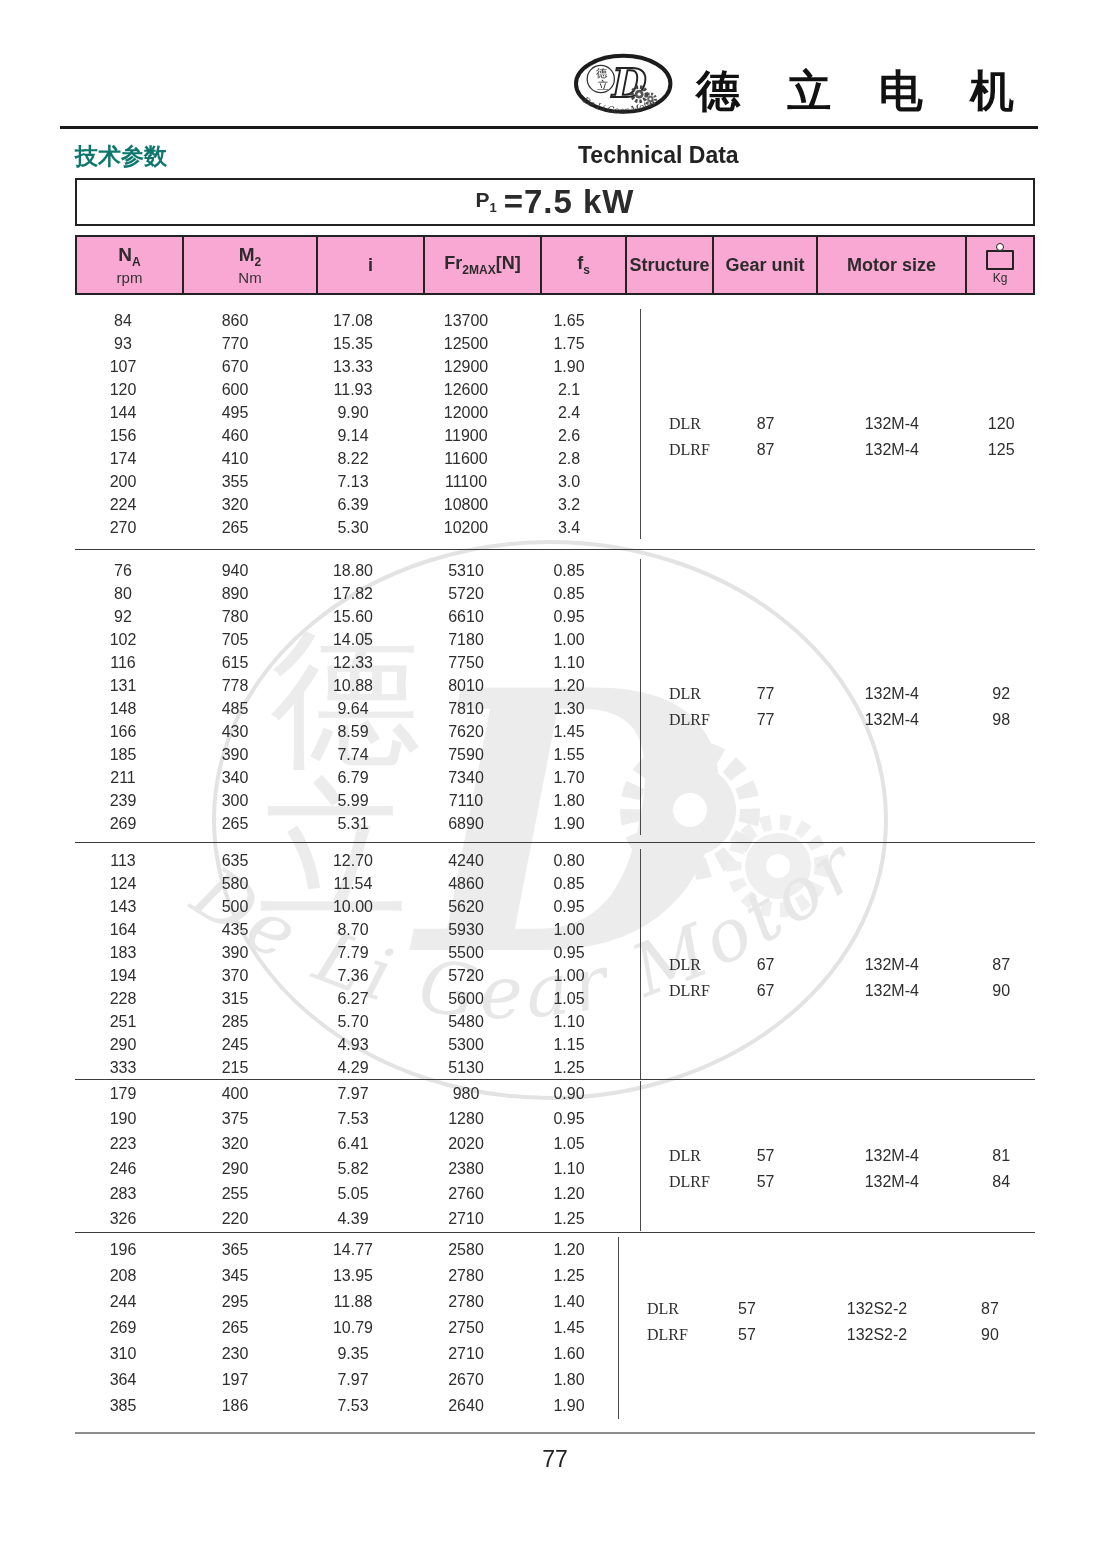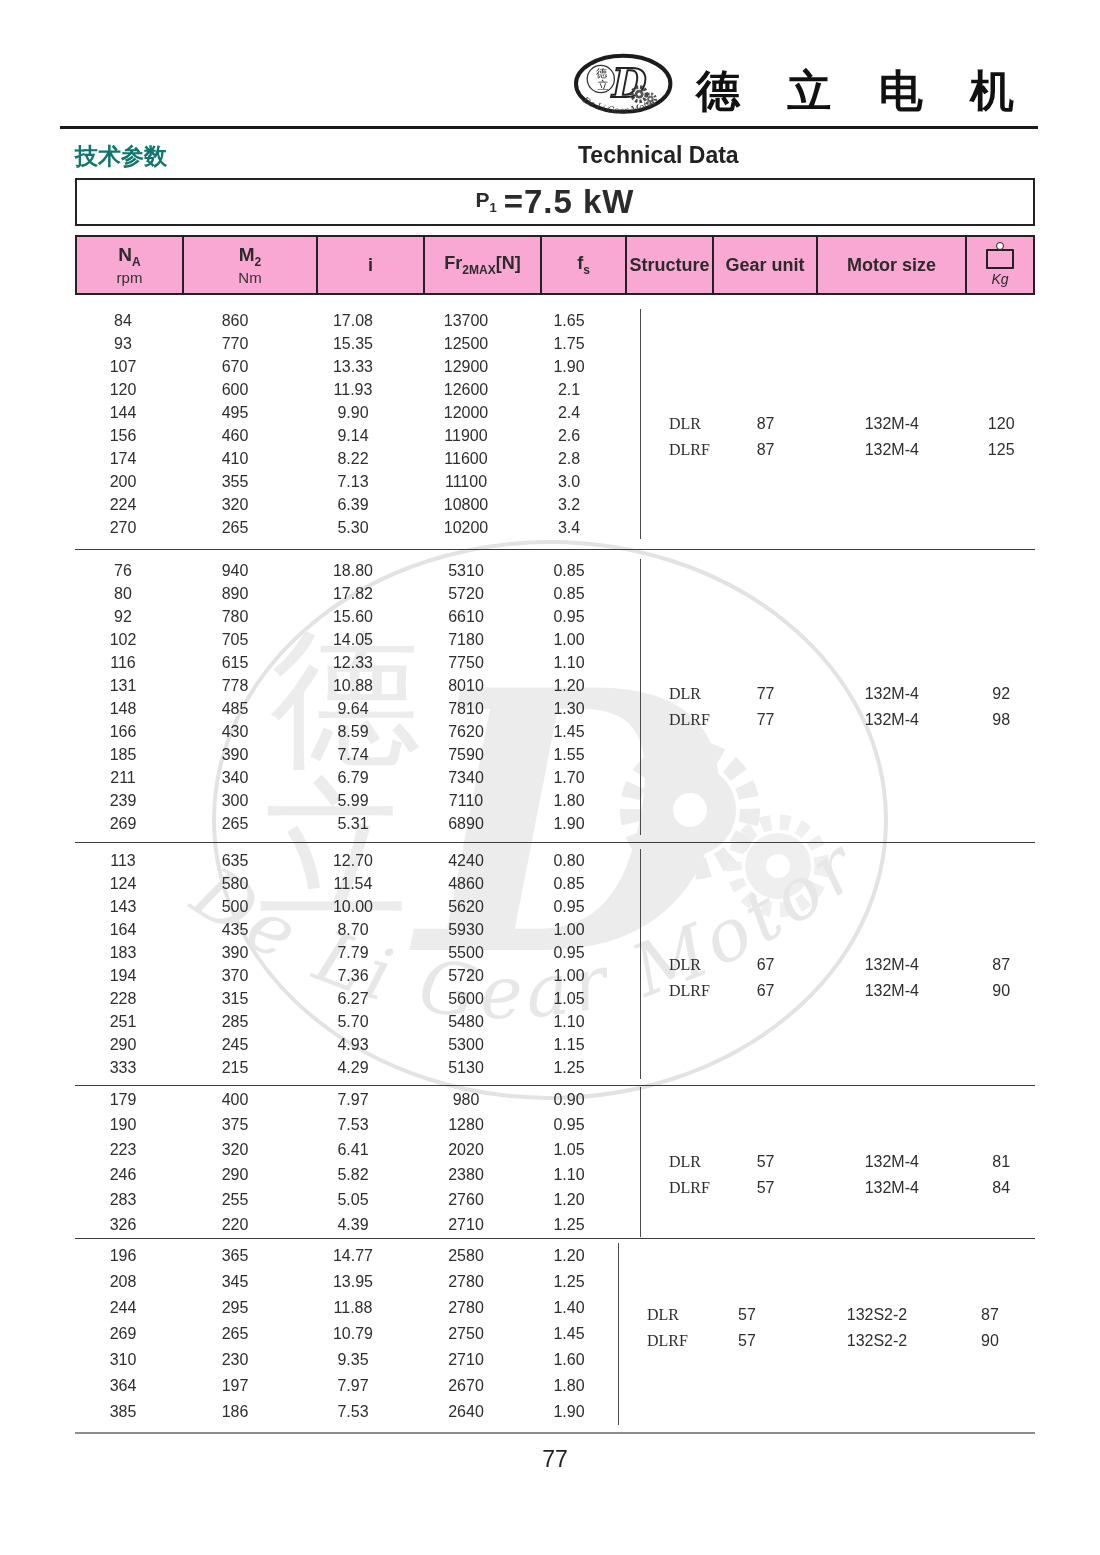--- a/index.html
+++ b/index.html
@@ -34,35 +34,35 @@
   .th .main{font-size:19px;font-weight:bold;}
   .th .main sub{font-size:12px;font-weight:bold;}
   .th .unit{font-size:15px;color:#333;}
   .th.single{justify-content:center;}
   .th.single .main{font-size:18px;}
   .w-c1{width:105px}.w-c2{width:132px}.w-c3{width:105px}.w-c4{width:115px}.w-c5{width:83px}
   .w-c6{width:85px}.w-c7{width:102px}.w-c8{width:147px}.w-c9{flex:1}
   .weight-icon{width:24px;height:16px;border:2px solid #222;border-radius:1px;position:relative;margin-top:6px;}
   .weight-icon:before{content:"";position:absolute;left:50%;top:-9px;margin-left:-4px;width:6px;height:6px;
       border:1.6px solid #222;border-radius:50%;background:#fff;}
-  .kg-label{font-size:14px;margin-top:2px;font-style:italic;}
+  .kg-label{font-size:12px;margin-top:2px;}
 
   
   .groups{position:absolute;left:75px;right:65px;top:300px;}
   .group{display:flex;}
   .group.sep{border-bottom:1.6px solid #3c3c3c;gap:22px;}
   .g-left{width:543px;}
   .g-right{flex:1;border-left:1.8px solid #4a4a4a;position:relative;}
   .drow{display:flex;align-items:center;}
   .dcell{text-align:center;font-size:16px;color:#2e2e2e;}
   .dc1{width:96px}.dc2{width:128px}.dc3{width:108px}.dc4{width:118px}.dc5{width:88px}
 
   .g1{padding-top:9px;padding-bottom:10px}.g1 .drow{height:23px}
   .g2{padding-top:9px;padding-bottom:7px}.g2 .drow{height:23px}
-  .g3{padding-top:6px;padding-bottom:6px}.g3 .drow{height:23px}
+  .g3{padding-top:6px;}.g3 .drow{height:23px}
   .g4{padding-top:1px;padding-bottom:1px}.g4 .drow{height:25px}
   .g5{padding-top:4px}.g5 .drow{height:26px}
 
   .info{position:absolute;left:0;right:0;display:flex;flex-direction:column;gap:4px;}
   .g1 .info{top:104px}.g2 .info{top:124px}.g3 .info{top:105px}.g4 .info{top:64px}.g5 .info{top:61px}
   .info-line{display:flex;align-items:center;height:22px;font-size:16px;color:#2e2e2e;}
   .i-structure{width:60px;margin-left:28px;text-align:left;font-family:Liberation Serif, serif;}
   .i-gear{width:80px;text-align:center;}
   .i-motor{width:140px;margin-left:20px;text-align:center;}
   .i-kg{width:70px;margin-left:8px;text-align:center;}

